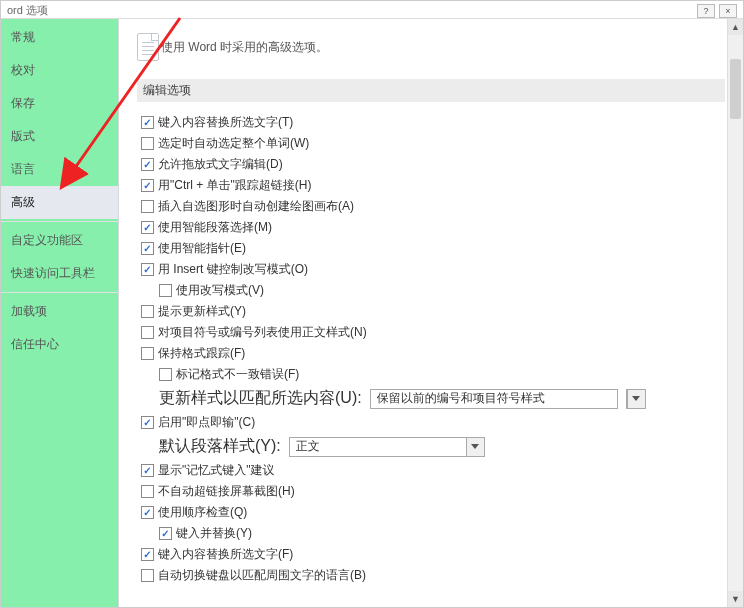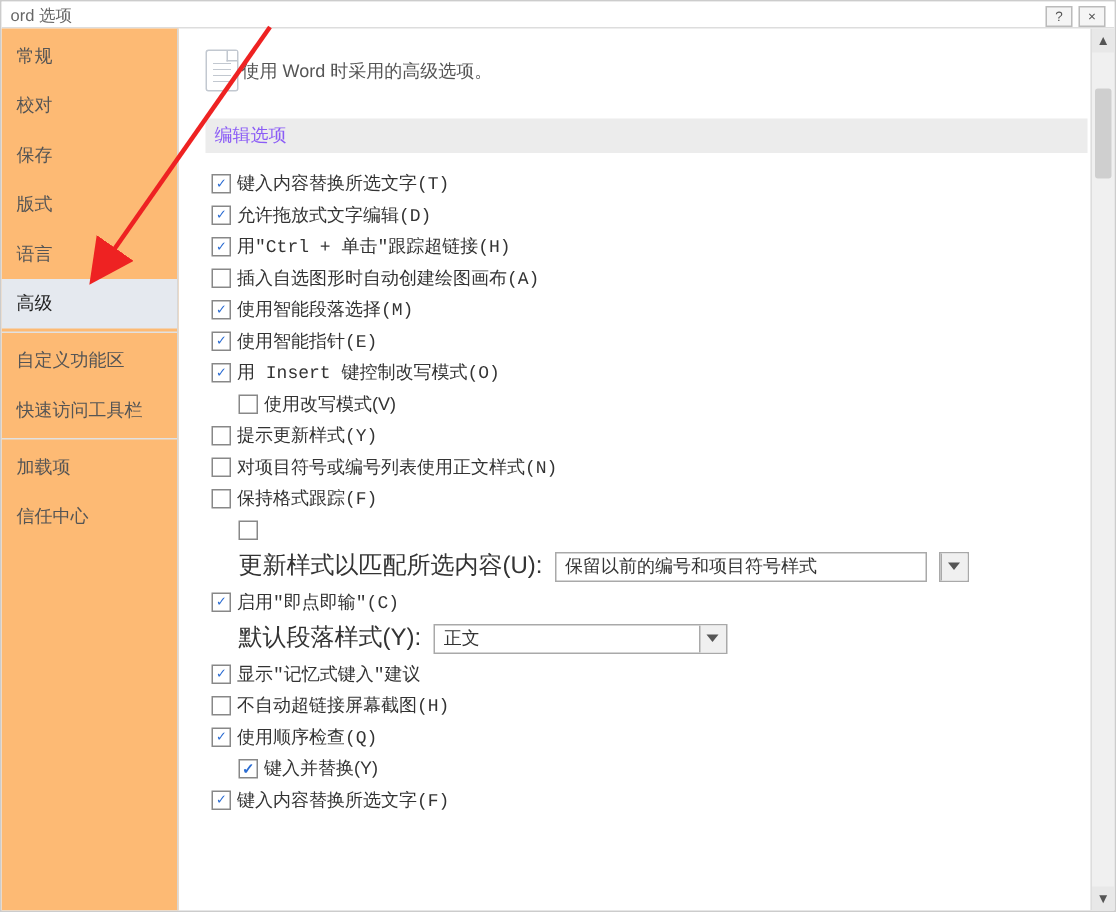--- a/index.html
+++ b/index.html
@@ -41,21 +41,21 @@
       font-size: 9px;
       color: #555;
     }
     .body-wrap {
       display: flex;
       height: calc(100% - 18px);
     }
     .sidebar {
       width: 118px;
       border-right: 1px solid #d7d7d7;
-      background: #fdba74;
+      background: #86efac;
       display: flex;
       flex-direction: column;
       padding-top: 2px;
     }
     .sidebar-item {
       padding: 8px 10px;
       font-size: 12px;
       color: #555;
       cursor: pointer;
     }
@@ -105,34 +105,34 @@
       height: 14px;
     }
     .header-text {
       font-size: 12px;
       color: #555;
     }
     .section-header {
       background: #ececec;
       padding: 3px 6px;
       font-size: 12px;
-      color: #8b5cf6;
+      color: #404040;
       margin-bottom: 10px;
     }
     .options {
       padding-left: 4px;
     }
     .opt-row {
       display: flex;
       align-items: center;
       gap: 4px;
       padding: 2px 0;
       min-height: 21px;
     }
-    .indent-1 { padding-left: 0px; font-family: Liberation Mono, monospace; }
+    .indent-1 { padding-left: 0px; }
     .indent-2 { padding-left: 18px; align-items: center; }
     .chk {
       width: 13px; height: 13px;
       border: 1px solid #888;
       background: #fff;
       display: inline-flex;
       align-items: center;
       justify-content: center;
       font-size: 10px;
       color: #2b6cd2;
@@ -260,20 +260,24 @@
 
       <div class="section-header">编辑选项</div>
 
       <div class="options">
 
         <div class="opt-row indent-1">
             <span class="chk checked"></span>
             <span class="opt-label">键入内容替换所选文字(T)</span>
           </div>
         <div class="opt-row indent-1">
+            <span class="chk"></span>
+            <span class="opt-label">选定时自动选定整个单词(W)</span>
+          </div>
+        <div class="opt-row indent-1">
             <span class="chk checked"></span>
             <span class="opt-label">允许拖放式文字编辑(D)</span>
           </div>
         <div class="opt-row indent-1">
             <span class="chk checked"></span>
             <span class="opt-label">用"Ctrl + 单击"跟踪超链接(H)</span>
           </div>
         <div class="opt-row indent-1">
             <span class="chk"></span>
             <span class="opt-label">插入自选图形时自动创建绘图画布(A)</span>
@@ -301,20 +305,21 @@
         <div class="opt-row indent-1">
             <span class="chk"></span>
             <span class="opt-label">对项目符号或编号列表使用正文样式(N)</span>
           </div>
         <div class="opt-row indent-1">
             <span class="chk"></span>
             <span class="opt-label">保持格式跟踪(F)</span>
           </div>
         <div class="opt-row indent-2">
             <span class="chk"></span>
+            <span class="opt-label">标记格式不一致错误(F)</span>
           </div>
 
         <div class="field-row">
           <span class="field-label">更新样式以匹配所选内容(U):</span>
           <div class="combo" style="width:248px">
             <span class="combo-text">保留以前的编号和项目符号样式</span>
           </div>
           <div class="combo" style="width:20px">
             <div class="combo-arrow"></div>
           </div>
@@ -345,20 +350,24 @@
             <span class="chk checked"></span>
             <span class="opt-label">使用顺序检查(Q)</span>
           </div>
         <div class="opt-row indent-2">
             <span class="chk checked"></span>
             <span class="opt-label">键入并替换(Y)</span>
           </div>
         <div class="opt-row indent-1">
             <span class="chk checked"></span>
             <span class="opt-label">键入内容替换所选文字(F)</span>
+          </div>
+        <div class="opt-row indent-1">
+            <span class="chk"></span>
+            <span class="opt-label">自动切换键盘以匹配周围文字的语言(B)</span>
           </div>
 
       </div>
 
       <div class="scrollbar-v">
         <div class="scroll-btn top">▲</div>
         <div class="scroll-thumb"></div>
         <div class="scroll-btn bot">▼</div>
       </div>
 

